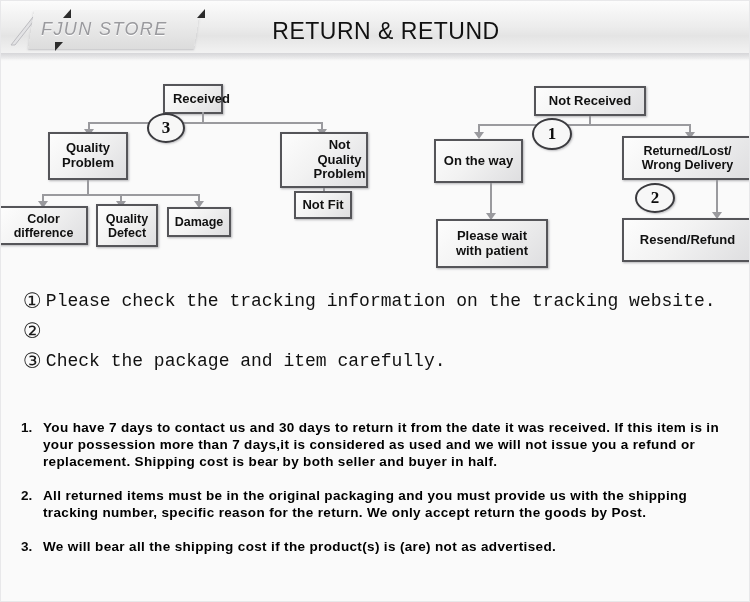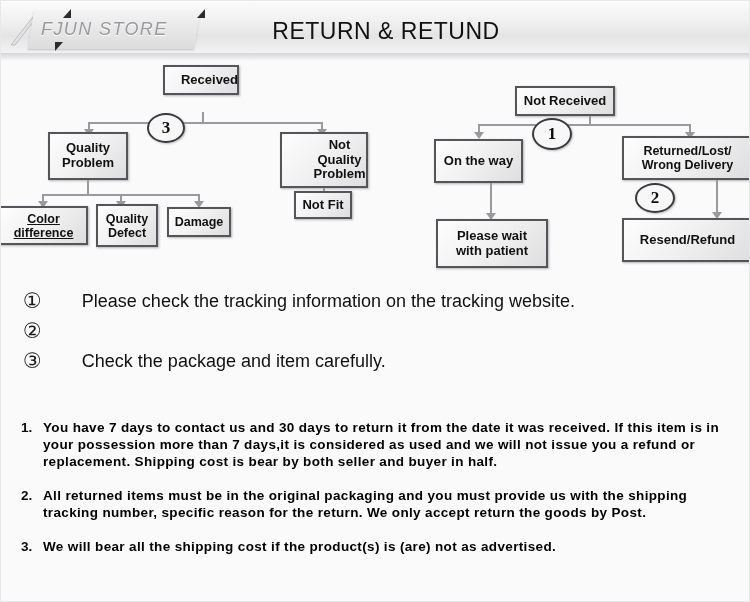--- a/index.html
+++ b/index.html
@@ -141,22 +141,21 @@
     font-size: 21px;
     line-height: 25px;
     color: #1a1a1a;
     margin-right: 4px;
     font-family: "DejaVu Sans", sans-serif;
   }
   .note-text {
     font-size: 18px;
     line-height: 25px;
     color: #111111;
-    font-family: Liberation Sans, sans-serif;
-    margin-left: 36px;
+    font-family: Liberation Mono, monospace;
   }
 
   
   #policy {
     position: absolute;
     left: 20px; top: 418px;
     width: 716px;
   }
   .policy-row {
     display: flex;
@@ -196,21 +195,21 @@
     <div class="banner-tick" id="tick-b"></div>
     <div class="banner-tick" id="tick-c"></div>
 
     <div id="header-title">RETURN &amp; RETUND</div>
     <div id="logo-text">FJUN STORE</div>
     <div id="header-shadow"></div>
   </div>
 
   <div>
 
-    <div class="node" style="left:162px; top:64px; width:76px; height:30px;padding-left:20px;">Received</div>
+    <div class="node" style="left:162px; top:83px; width:60px; height:30px;padding-left:20px;">Received</div>
 
     <div class="conn-v" style="left:201px; top:111px; height:12px;"></div>
     <div class="conn-h" style="left:87px; top:121px; width:233px;"></div>
     <div class="conn-v" style="left:87px; top:121px; height:9px;"></div>
     <div class="arrow-d" style="left:83px; top:128px;"></div>
     <div class="conn-v" style="left:320px; top:121px; height:9px;"></div>
     <div class="arrow-d" style="left:316px; top:128px;"></div>
 
     <div class="ovalnum" style="left:146px; top:112px; width:38px; height:30px;">3</div>
 
@@ -222,34 +221,34 @@
 
     <div class="conn-v" style="left:86px; top:179px; height:16px;"></div>
     <div class="conn-h" style="left:41px; top:193px; width:158px;"></div>
     <div class="conn-v" style="left:41px; top:193px; height:9px;"></div>
     <div class="arrow-d" style="left:37px; top:200px;"></div>
     <div class="conn-v" style="left:119px; top:193px; height:9px;"></div>
     <div class="arrow-d" style="left:115px; top:200px;"></div>
     <div class="conn-v" style="left:197px; top:193px; height:9px;"></div>
     <div class="arrow-d" style="left:193px; top:200px;"></div>
 
-    <div class="node" style="left:-2px; top:205px; width:89px; height:39px; font-size:12.5px;text-decoration:underline;">Color
+    <div class="node" style="left:-2px; top:205px; width:89px; height:39px; font-size:12.5px;">Color
 difference</div>
     <div class="node" style="left:95px; top:203px; width:62px; height:43px; font-size:12.5px;">Quality
 Defect</div>
     <div class="node" style="left:166px; top:206px; width:64px; height:30px; font-size:12.5px;">Damage</div>
 
     <div class="conn-v" style="left:322px; top:187px; height:12px;"></div>
     <div class="arrow-d" style="left:318px; top:197px;"></div>
     <div class="node" style="left:293px; top:190px; width:58px; height:28px; font-size:13px;">Not Fit</div>
   </div>
 
   <div>
 
-    <div class="node" style="left:514px; top:85px; width:100px; height:30px;">Not  Received</div>
+    <div class="node" style="left:533px; top:85px; width:112px; height:30px;">Not  Received</div>
 
     <div class="conn-v" style="left:588px; top:115px; height:10px;"></div>
     <div class="conn-h" style="left:477px; top:123px; width:212px;"></div>
     <div class="conn-v" style="left:477px; top:123px; height:10px;"></div>
     <div class="arrow-d" style="left:473px; top:131px;"></div>
     <div class="conn-v" style="left:688px; top:123px; height:10px;"></div>
     <div class="arrow-d" style="left:684px; top:131px;"></div>
 
     <div class="ovalnum" style="left:531px; top:117px; width:40px; height:32px;">1</div>
 

